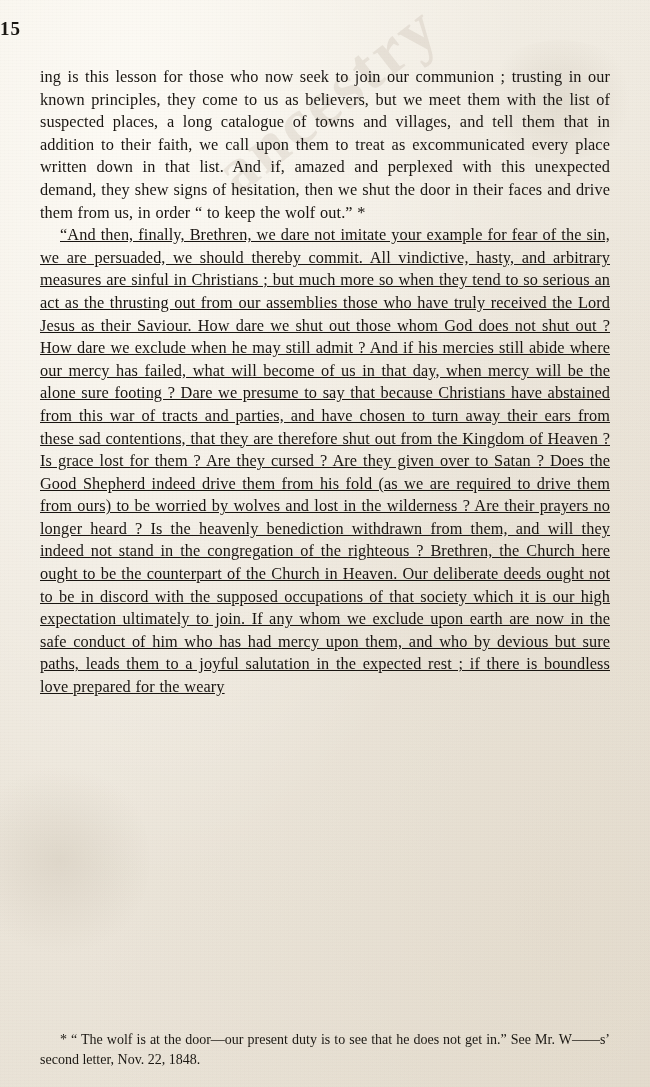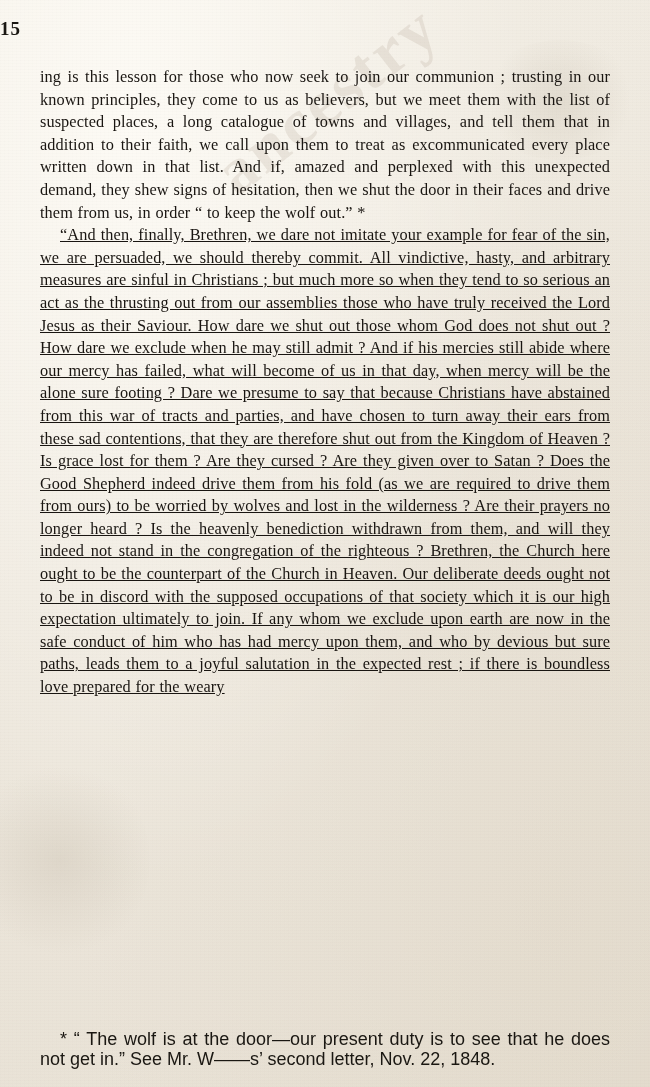--- a/index.html
+++ b/index.html
@@ -79,26 +79,26 @@
   }
   .para.indent {
     text-indent: 20px;
     text-decoration: underline;
   }
   .footnote {
     position: absolute;
     bottom: 18px;
     left: 40px;
     width: 570px;
-    font-size: 18px;
+    font-size: 14px;
     line-height: 19.5px;
     text-align: justify;
     text-align-last: left;
     color: #1a1712;
-    font-family: Liberation Sans, sans-serif;
+    font-family: Liberation Serif, serif;
   }
   .fn-star {
     margin-left: 20px;
   }
   .smudge {
     position: absolute;
     pointer-events: none;
     border-radius: 50%;
     background: radial-gradient(circle, rgba(170,158,138,0.20) 0%, rgba(170,158,138,0) 70%);
   }

